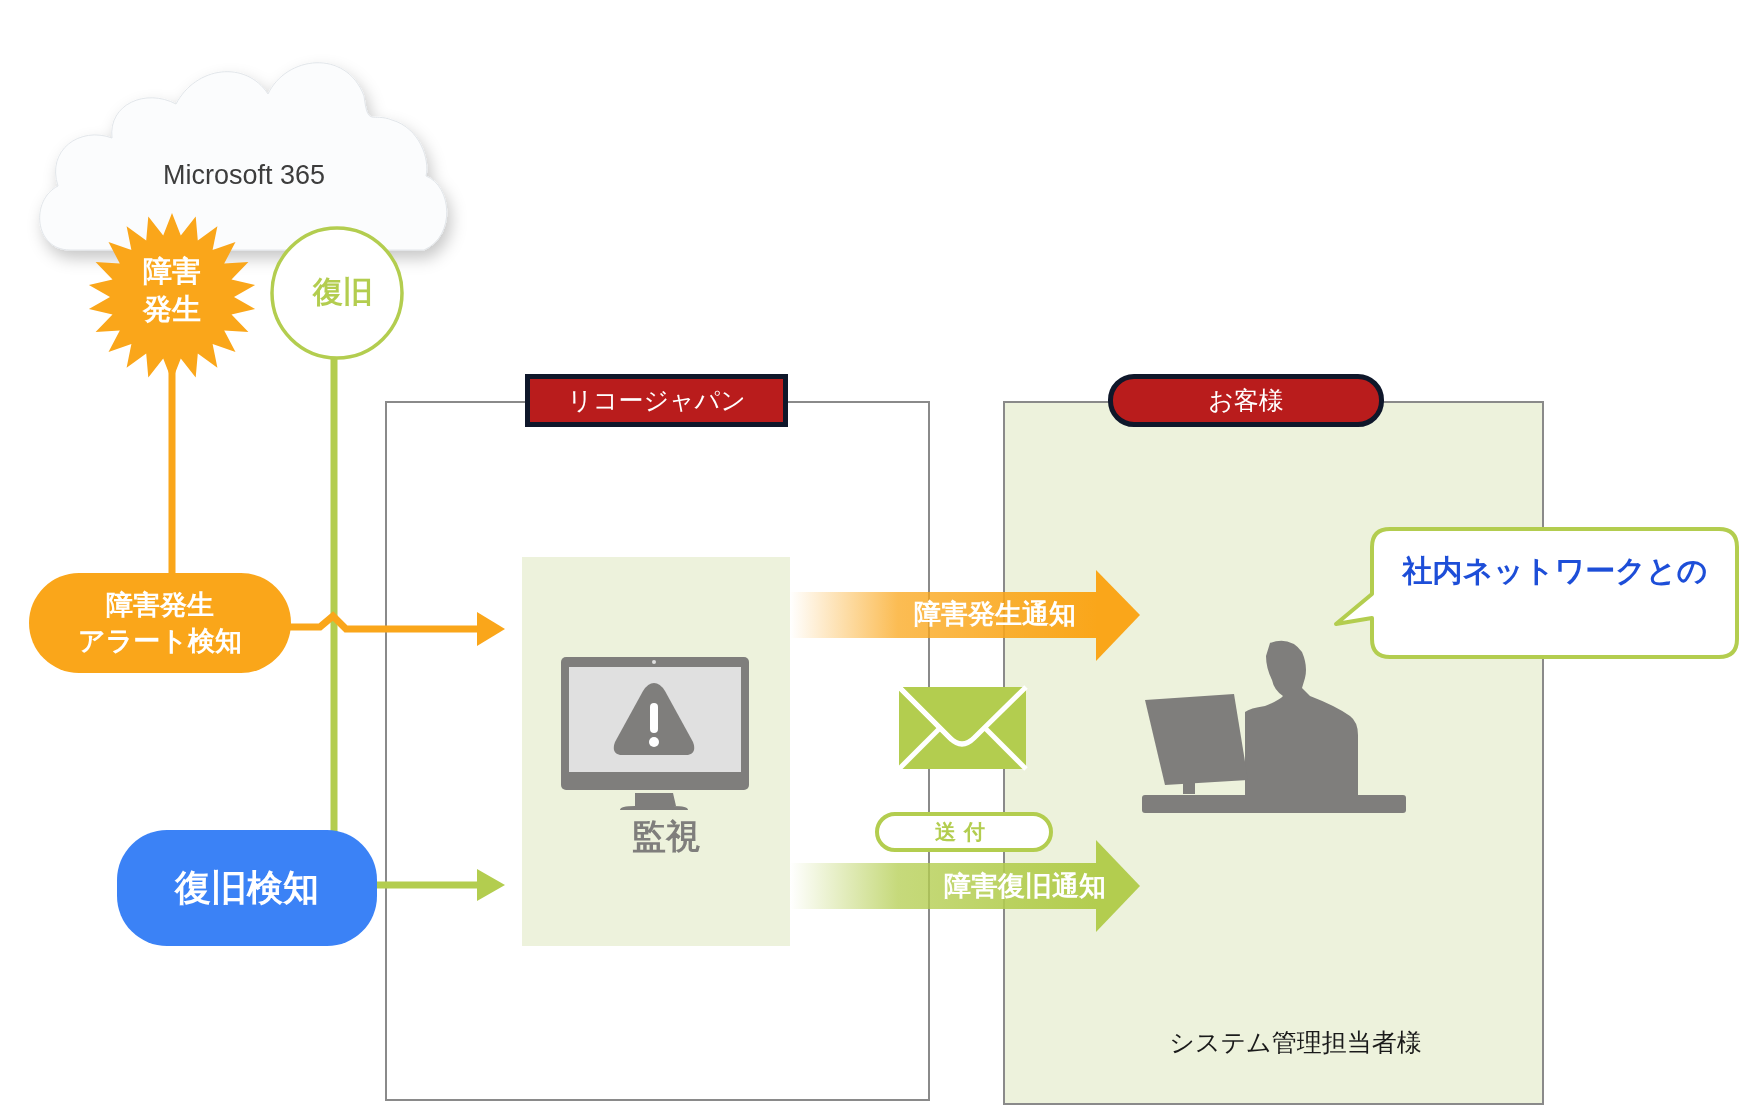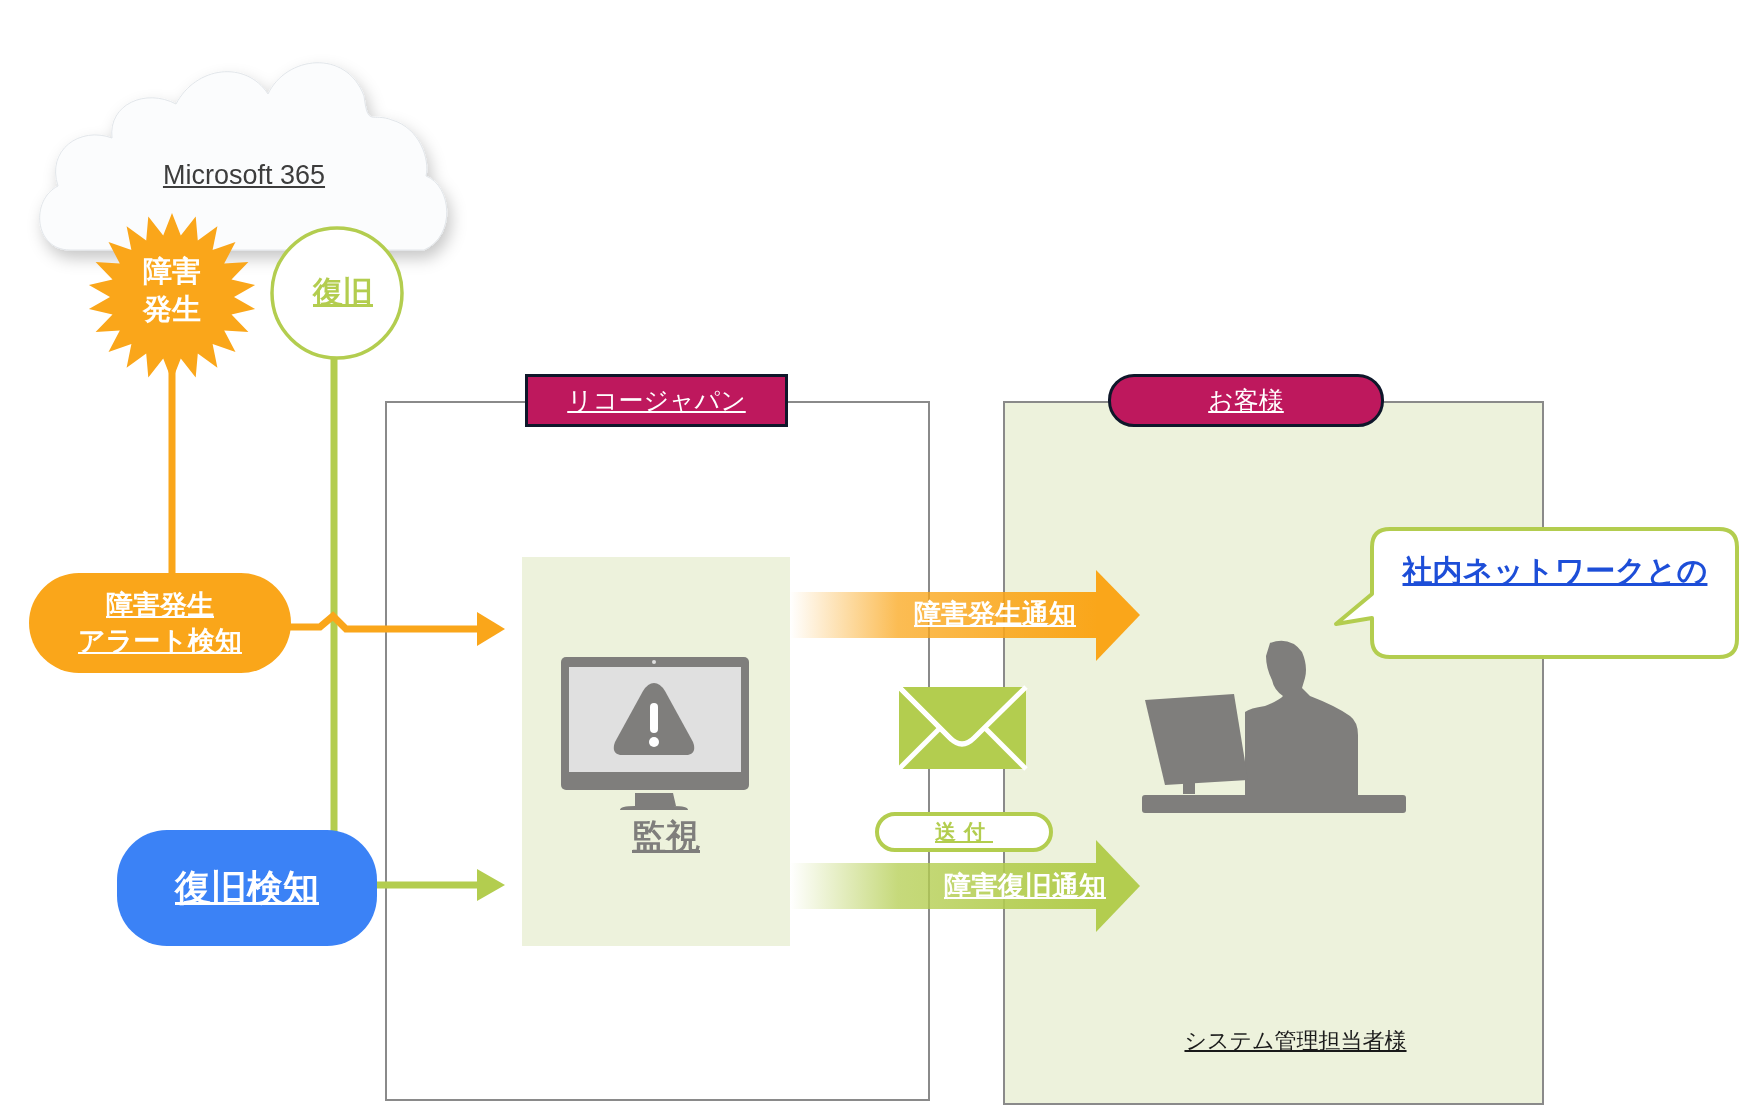--- a/index.html
+++ b/index.html
@@ -1,18 +1,18 @@
 <!DOCTYPE html>
 <html><head>
   <meta charset="utf-8">
   <style>
     html, body { margin: 0; padding: 0; background: #ffffff; }
     body { width: 1760px; height: 1120px; position: relative; overflow: hidden;
            font-family: "DejaVu Sans", "Liberation Sans", sans-serif; }
-    .abs { position: absolute; text-decoration: underline; }
+    .abs { position: absolute; }
     svg.layer { position: absolute; left: 0; top: 0; }
 
     .cloud-label { left: 34px; width: 420px; top: 160px; text-align: center;
                    font-size: 27px; color: #3d3d3d; font-family: "Liberation Sans", sans-serif; }
 
     .burst-label { left: 112px; top: 252px; width: 120px; text-align: center; color: #ffffff;
                    font-size: 29px; font-weight: bold; line-height: 38px; }
     .restore-label { left: 271px; top: 272px; width: 144px; text-align: center; color: #b3cd4f;
                      font-size: 30px; font-weight: bold; }
 
@@ -20,43 +20,43 @@
             color: #ffffff; font-weight: bold; border-radius: 50px; }
     .pill-orange { left: 29px; top: 573px; width: 262px; height: 100px; background: #faa61a;
                    font-size: 27px; line-height: 36px; }
     .pill-green { left: 117px; top: 830px; width: 260px; height: 116px; background: #3b82f6;
                   font-size: 36px; }
 
     .box { border: 2px solid #8a8a8a; box-sizing: border-box; }
     .box-ricoh { left: 385px; top: 401px; width: 545px; height: 700px; background: #ffffff; }
     .box-customer { left: 1003px; top: 401px; width: 541px; height: 704px; background: #edf2dc; }
 
-    .tab { background: #be185d; color: #ffffff; font-size: 25px; display: flex;
-           align-items: center; justify-content: center; border: 3px solid #0f172a; box-sizing: border-box; }
+    .tab { background: #b91c1c; color: #ffffff; font-size: 25px; display: flex;
+           align-items: center; justify-content: center; border: 5px solid #0f172a; box-sizing: border-box; }
     .tab-ricoh { left: 525px; top: 374px; width: 263px; height: 53px; }
     .tab-customer { left: 1108px; top: 374px; width: 276px; height: 53px; border-radius: 26px; }
 
     .monitor-panel { left: 522px; top: 557px; width: 268px; height: 389px; background: #edf2dc; }
     .monitor-label { left: 522px; top: 814px; width: 288px; text-align: center; color: #7f7e7c;
                      font-size: 34px; font-weight: bold; }
 
     .arrow-label { color: #ffffff; font-size: 27px; font-weight: bold; text-align: center; }
     .arrow-label-fail { left: 830px; top: 596px; width: 330px; }
     .arrow-label-recover { left: 860px; top: 868px; width: 330px; }
 
     .send-pill { left: 875px; top: 812px; width: 178px; height: 40px; border: 4px solid #b3cd4f;
                  border-radius: 22px; background: #ffffff; box-sizing: border-box;
                  display: flex; align-items: center; justify-content: center;
                  color: #b3cd4f; font-size: 21px; font-weight: bold; letter-spacing: 8px; }
 
     .bubble-text { left: 1376px; top: 550px; width: 358px; text-align: center; color: #1d4ed8;
                    font-size: 30px; font-weight: bold; line-height: 42px; }
 
     .admin-label { left: 1003px; top: 1026px; width: 585px; text-align: center; color: #1a1a1a;
-                   font-size: 22px; }
+                   font-size: 25px; }
   </style>
 </head>
 <body>
 
 <div class="abs box box-ricoh"></div>
 <div class="abs box box-customer"></div>
 <div class="abs monitor-panel"></div>
 
 <svg class="layer" width="1760" height="1120" viewBox="0 0 1760 1120">
   <defs>

